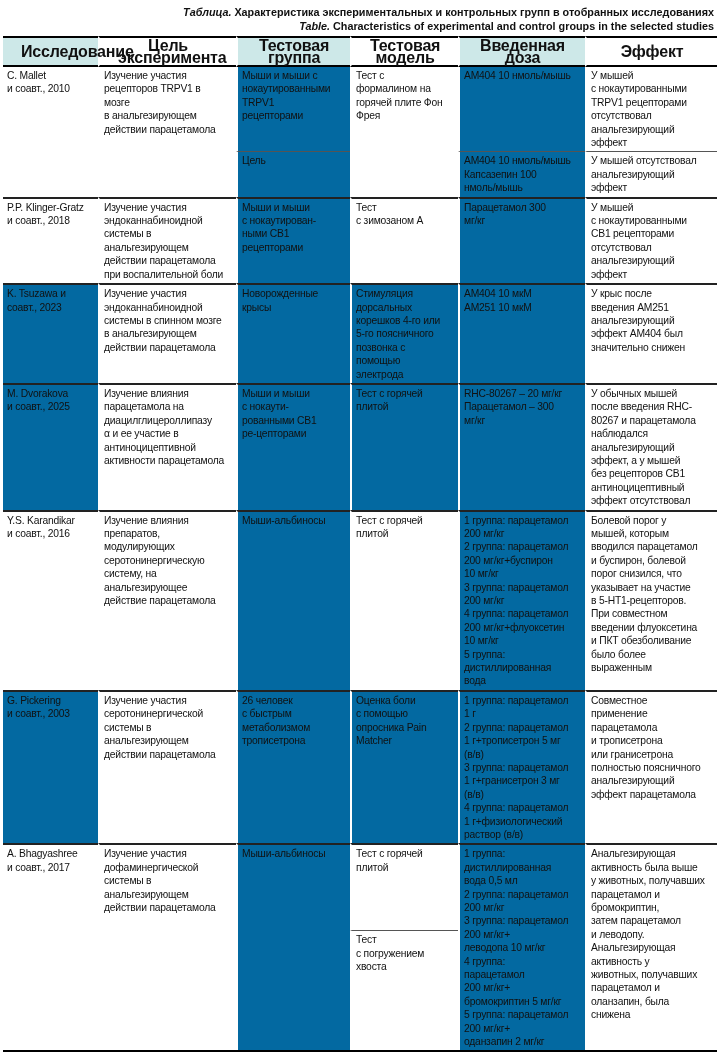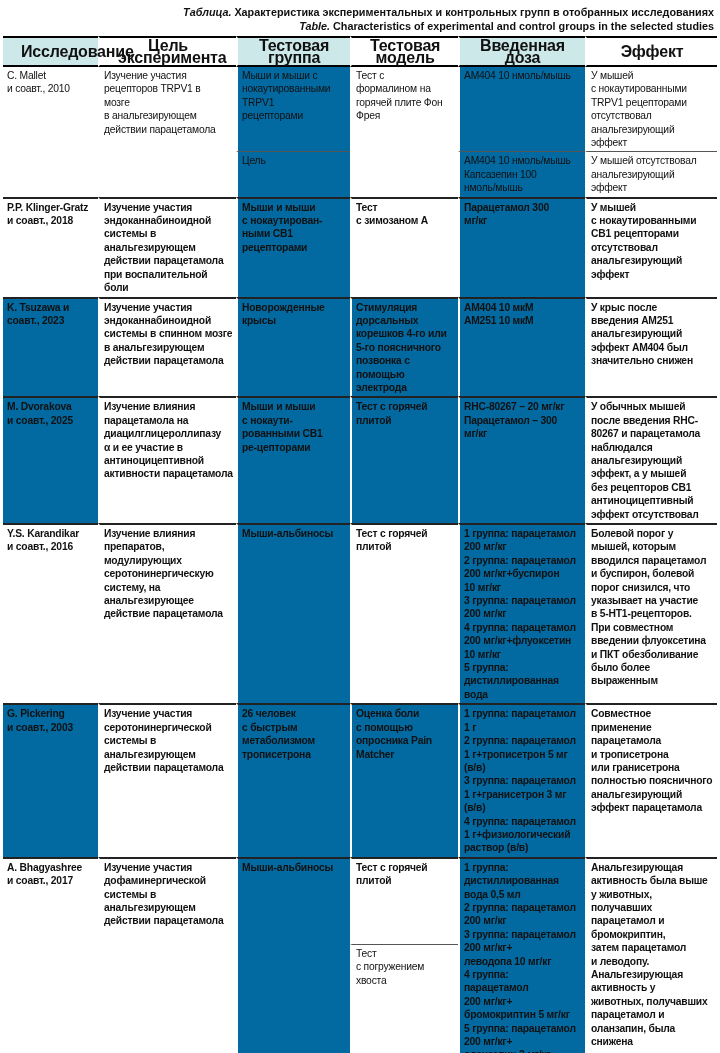--- a/index.html
+++ b/index.html
@@ -28,21 +28,21 @@
   thead th.t{background:#cde8e8;}
   td{
     vertical-align:top;font-size:10.3px;line-height:13.4px;
     padding:2px 2px 2px 4px;white-space:pre-line;background:#fff;
   }
   td.t{background:#0369a1;}
   
   th.c2,th.c3,th.c4,th.c5,th.c6,
   td.c2,td.c3,td.c4,td.c5,td.c6{border-left:2px solid #fff;margin-top:28px;}
   
-  tr.gs > td{border-top:2px solid #222;font-weight:bold;}
+  tr.gs > td{border-top:2px solid #222;}
   
   tr.sr > td{border-top:1px solid #555;}
   
   .note{font-size:9.8px;line-height:12px;margin:4px 0 0 1px;}
   .note .lbl{font-style:italic;margin-right:3px;}
 </style>
 </head>
 <body>
 
 <div class="page">

